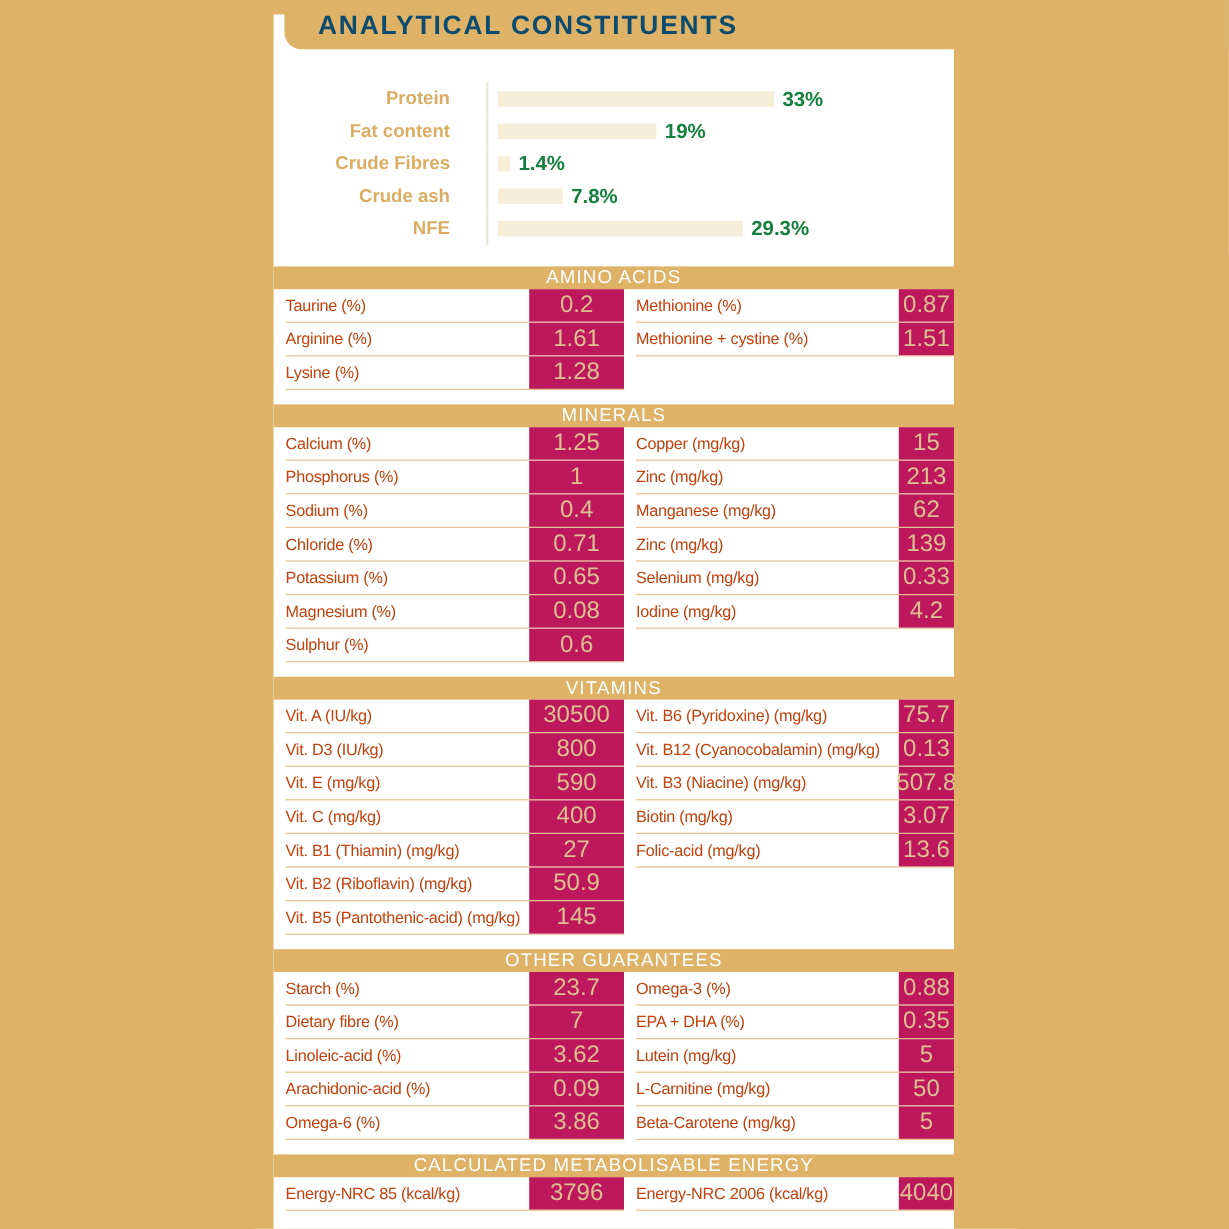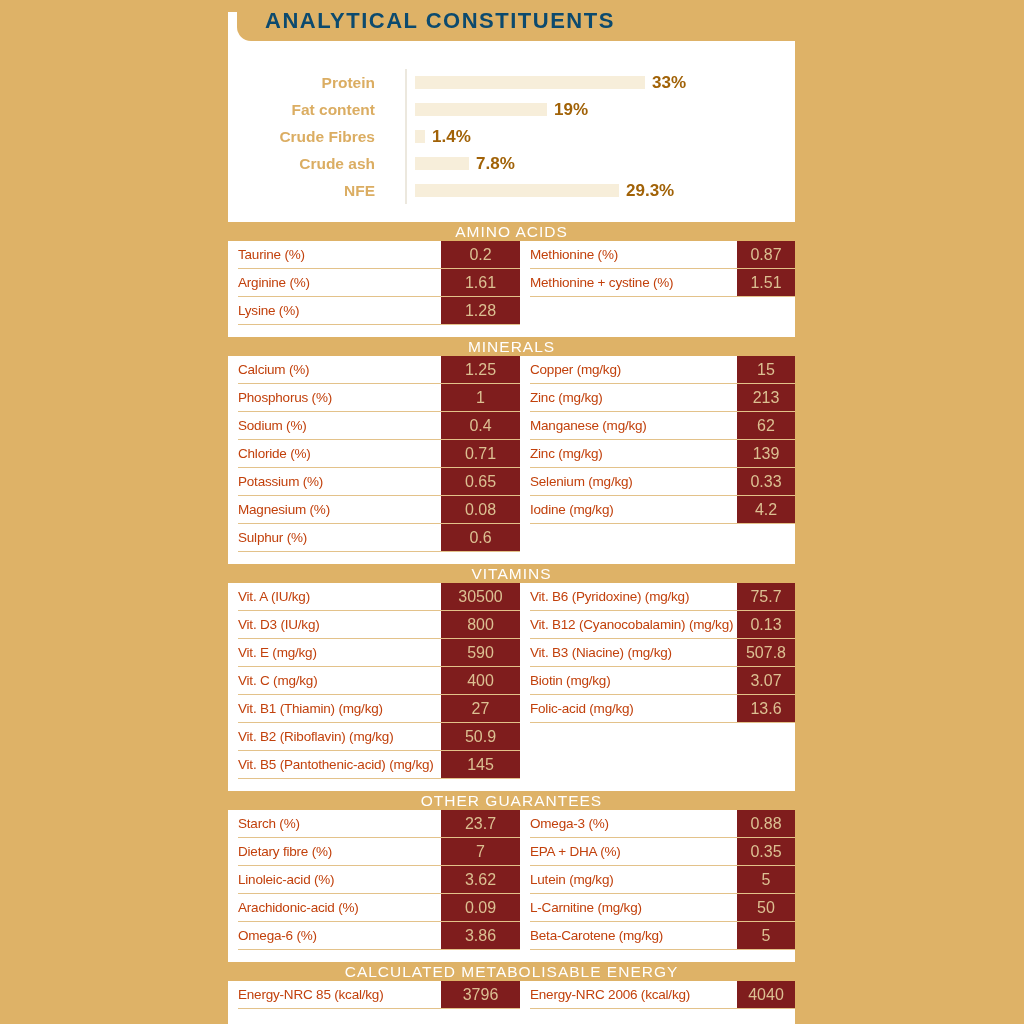--- a/index.html
+++ b/index.html
@@ -27,42 +27,42 @@
   .clabel{
     width:177px;padding-right:30px;box-sizing:border-box;text-align:right;
     color:#DBAD62;font-weight:700;font-size:15.5px;
     display:flex;align-items:center;justify-content:flex-end;
   }
   .cbarwrap{
     flex:1;border-left:2px solid #ECE8DE;padding-left:8px;
     display:flex;align-items:center;
   }
   .cbar{height:13px;background:#F7EEDA;}
-  .cpct{margin-left:7px;font-weight:700;font-size:17px;color:#a16207;white-space:nowrap;}
+  .cpct{margin-left:7px;font-weight:700;font-size:17px;color:#15803d;white-space:nowrap;}
   
   .band{
     height:19px;background:#DEB267;color:#FFFFFF;
     font-weight:400;font-size:15.5px;letter-spacing:1px;
     display:flex;align-items:center;justify-content:center;
   }
   .trow{display:flex;height:28px;}
   .thalf{display:flex;align-items:stretch;box-sizing:border-box;}
   .thalf.left{margin-left:10px;width:282px;}
   .thalf.right{margin-left:10px;width:265px;}
   .thalf.filled{border-bottom:1px solid #E3C28A;}
   .tlabel{
     flex:1;color:#c2410c;font-size:13.5px;letter-spacing:-0.2px;
     display:flex;align-items:center;white-space:nowrap;overflow:visible;
   }
   .tvalue{
-    background:#7f1d1d;color:#DCC092;font-size:16px;
+    background:#be185d;color:#DCC092;font-size:20px;
     display:flex;align-items:center;justify-content:center;
   }
   .thalf.left .tvalue{width:79px;}
-  .thalf.right .tvalue{width:58px;}
+  .thalf.right .tvalue{width:46px;}
   .sect-gap{height:12px;}
 </style>
 </head>
 <body>
 
 <div class="panel">
   <div class="chart" id="chart">
       <div class="crow">
         <div class="clabel">Protein</div>
         <div class="cbarwrap">

